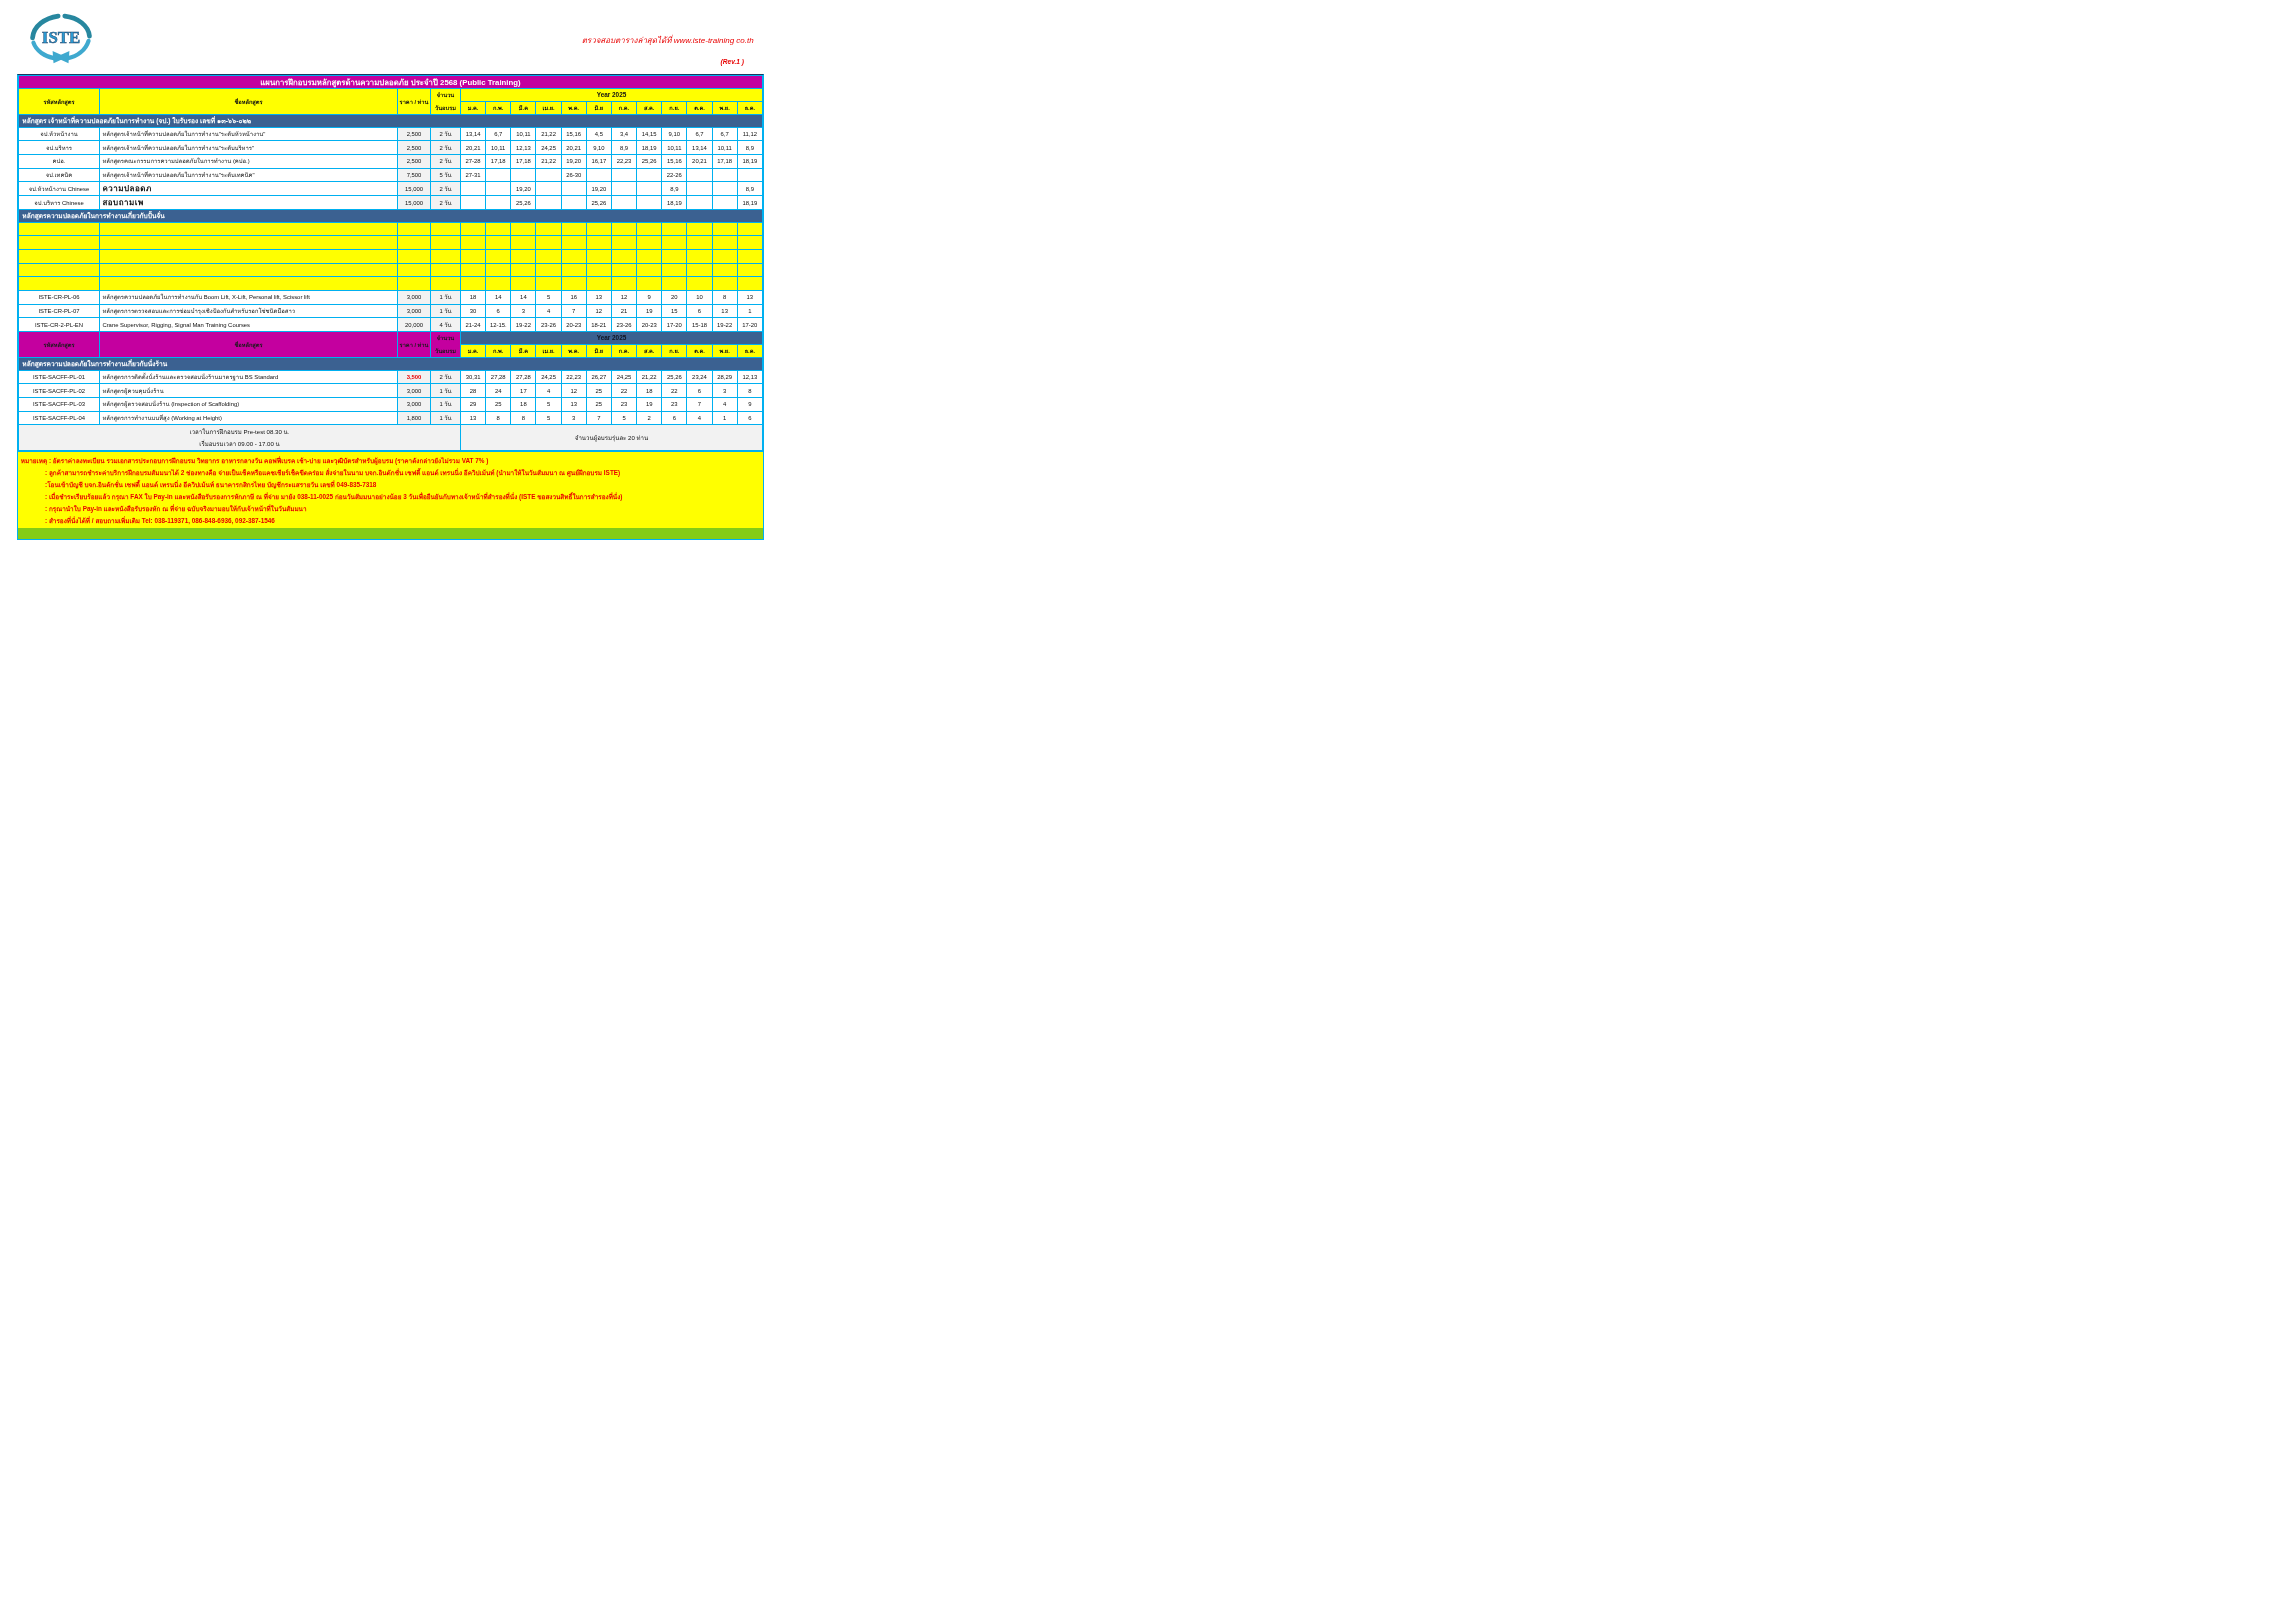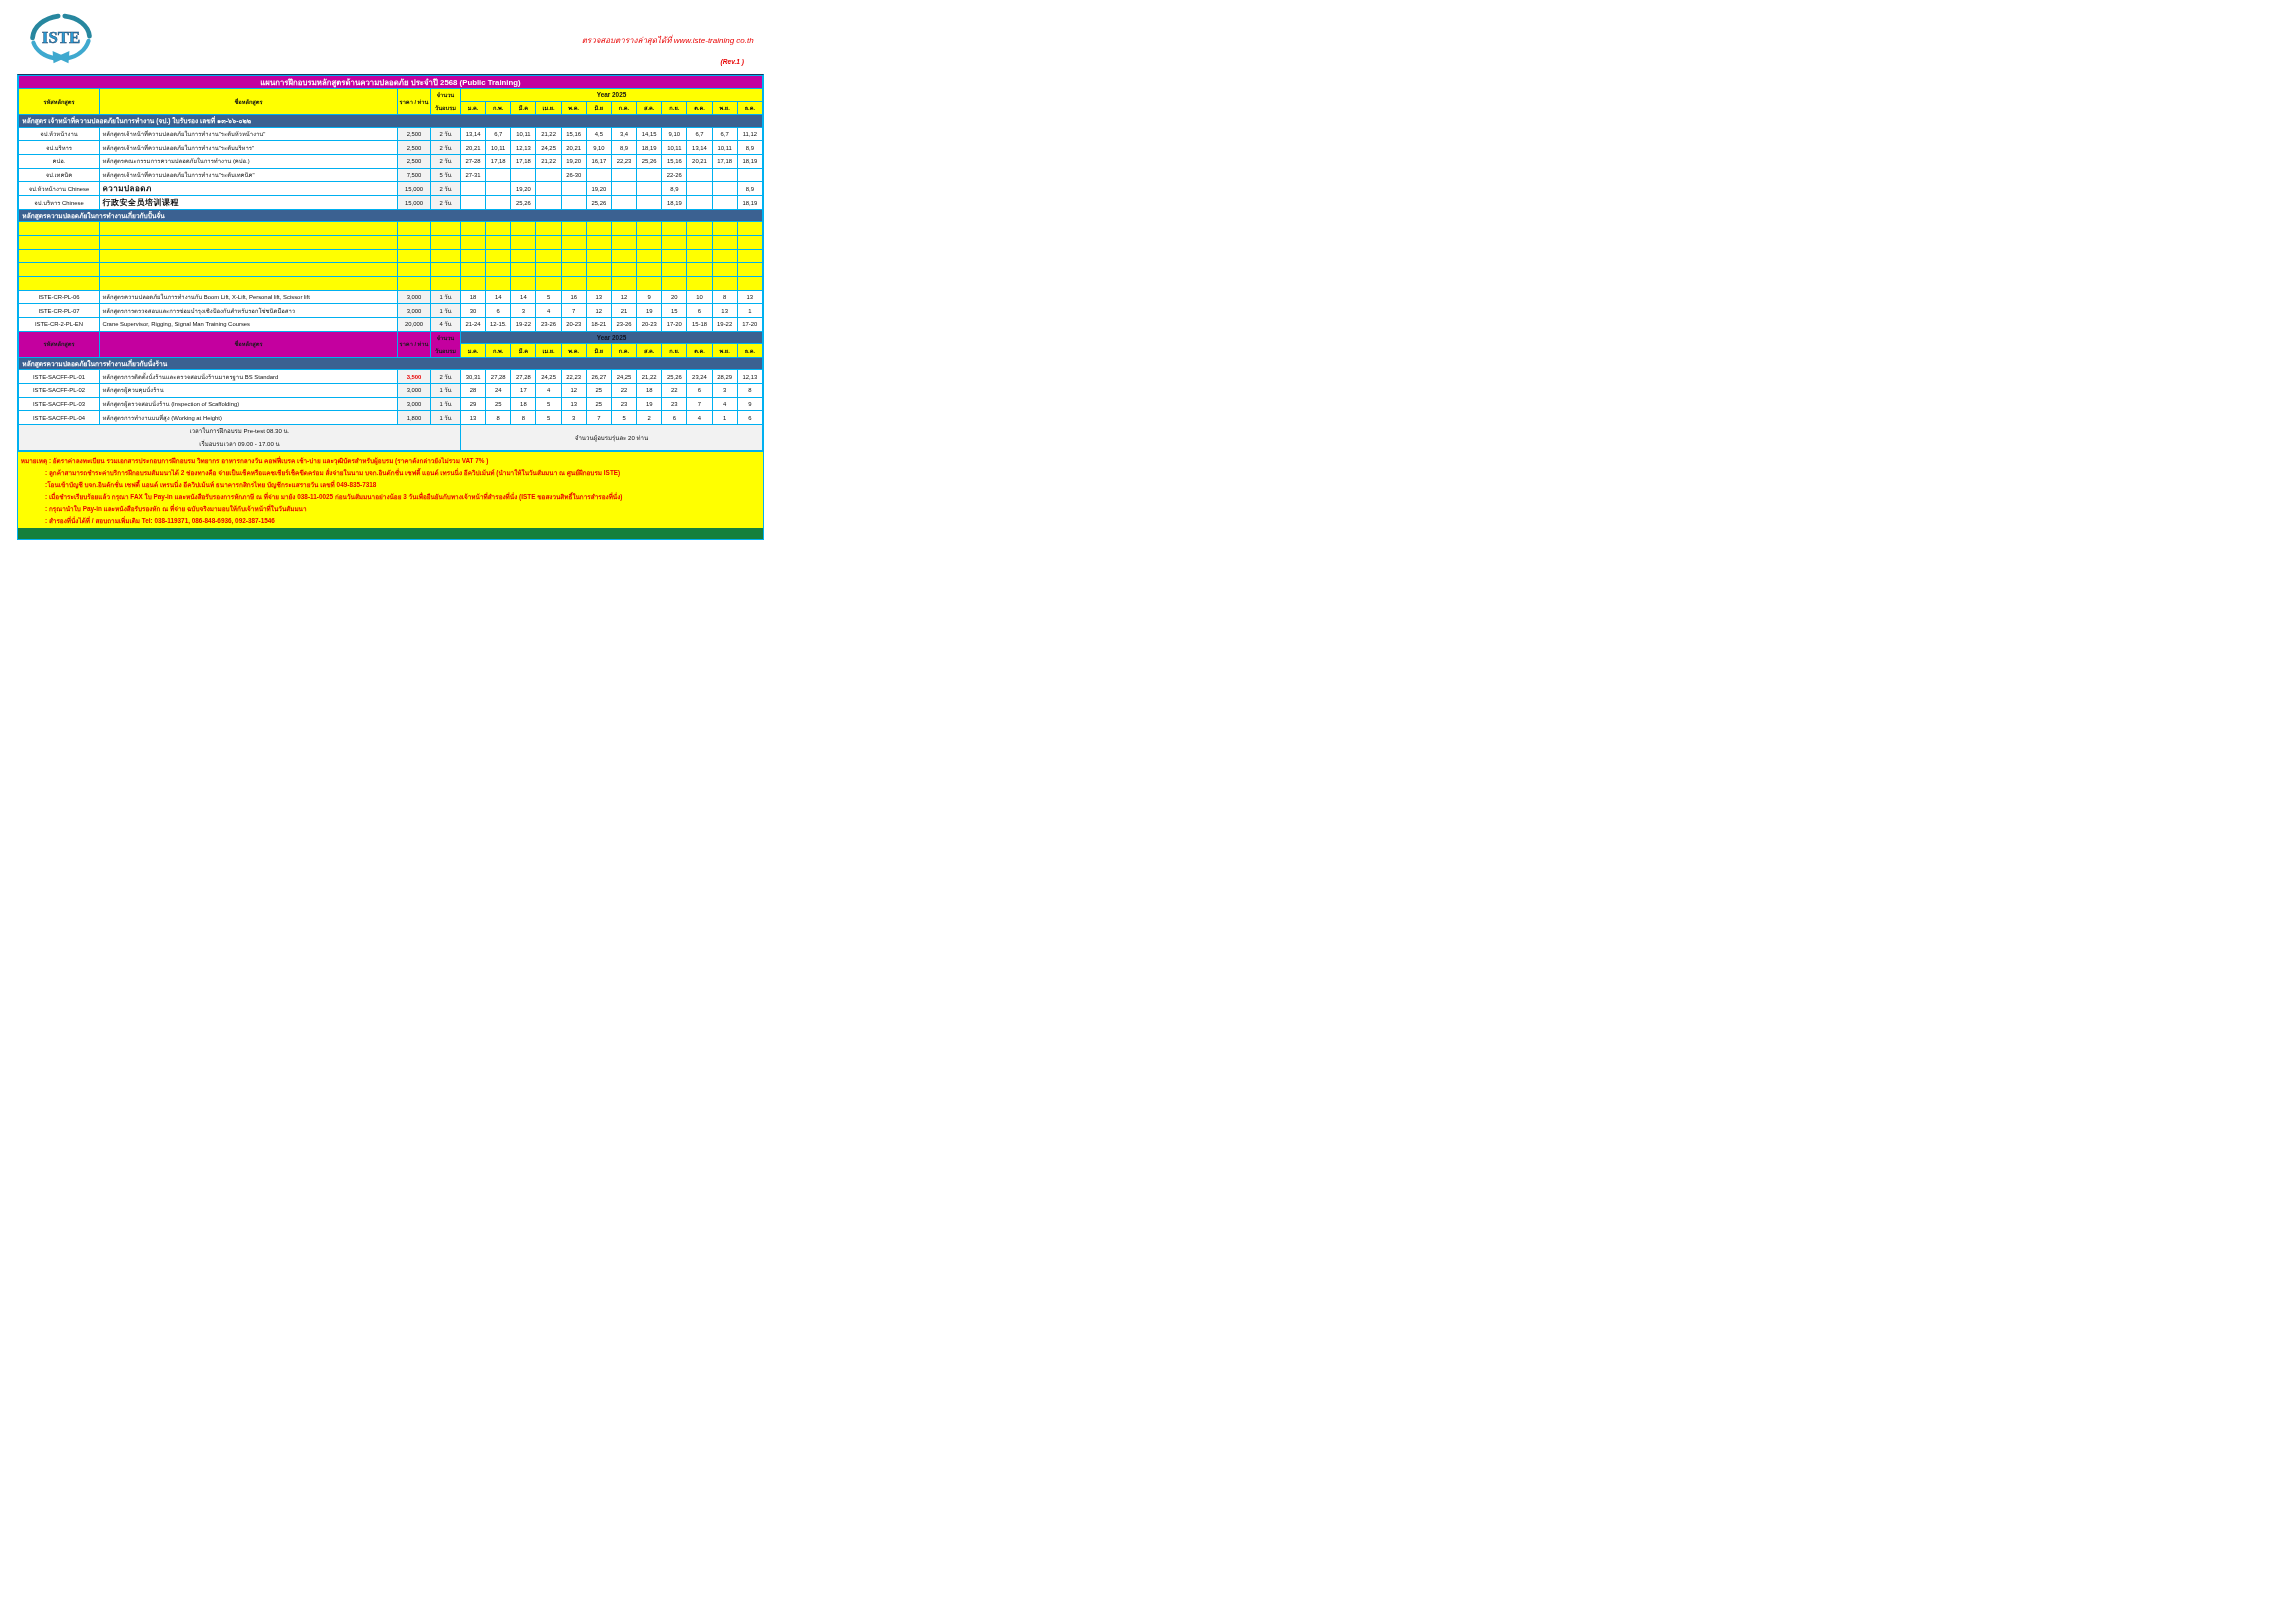--- a/index.html
+++ b/index.html
@@ -9,21 +9,21 @@
   *{box-sizing:border-box;}
   html,body{margin:0;padding:0;}
   body{width:765px;height:541px;position:relative;background:#fff;
        font-family:"Liberation Sans",sans-serif;overflow:hidden;}
   .logo{position:absolute;left:25.4px;top:10.4px;width:72px;height:57px;}
   .top-link{position:absolute;top:34px;right:11.3px;color:var(--red);
        font-style:italic;font-weight:normal;font-size:8px;white-space:nowrap;}
   .rev{position:absolute;top:58px;right:21px;color:var(--red);
        font-style:italic;font-weight:bold;font-size:6.6px;}
   .sheet{position:absolute;left:17px;top:74px;width:747px;height:466px;
-       border:0.9px solid var(--cyan);border-top:1.4px solid var(--navy);background:#15803d;}
+       border:0.9px solid var(--cyan);border-top:1.4px solid var(--navy);background:#84cc16;}
   table{width:100%;border-collapse:collapse;table-layout:fixed;}
   td{border:0.5px solid var(--cyan);text-align:center;font-size:5.9px;color:#111;
      overflow:hidden;white-space:nowrap;padding:0 0.9px;}
   tr.r-title td{background:var(--magenta);color:#fff;font-weight:bold;
      font-size:7.8px;height:12.2px;}
   tr.r-head td{background:var(--yellow);font-weight:bold;}
   tr.r-head td.year{height:12.7px;font-size:6.4px;}
   tr.r-head td.lbl{font-size:5.7px;}
   tr.r-months td{height:13.7px;font-size:5.7px;font-weight:bold;background:var(--yellow);}
   tr.r-head2 td.lbl{background:var(--magenta);color:#1a1a1a;}
@@ -197,21 +197,21 @@
           <td>19,20</td>
           <td></td>
           <td></td>
           <td>8,9</td>
           <td></td>
           <td></td>
           <td>8,9</td>
         </tr>
         <tr class="r-data">
           <td>จป.บริหาร Chinese</td>
-          <td class="name cjk">行政安全员培训课程</td>
+          <td class="name cjk">สอบถามเพ</td>
           <td class="price">15,000</td>
           <td class="days">2 วัน</td>
           <td></td>
           <td></td>
           <td>25,26</td>
           <td></td>
           <td></td>
           <td>25,26</td>
           <td></td>
           <td></td>

